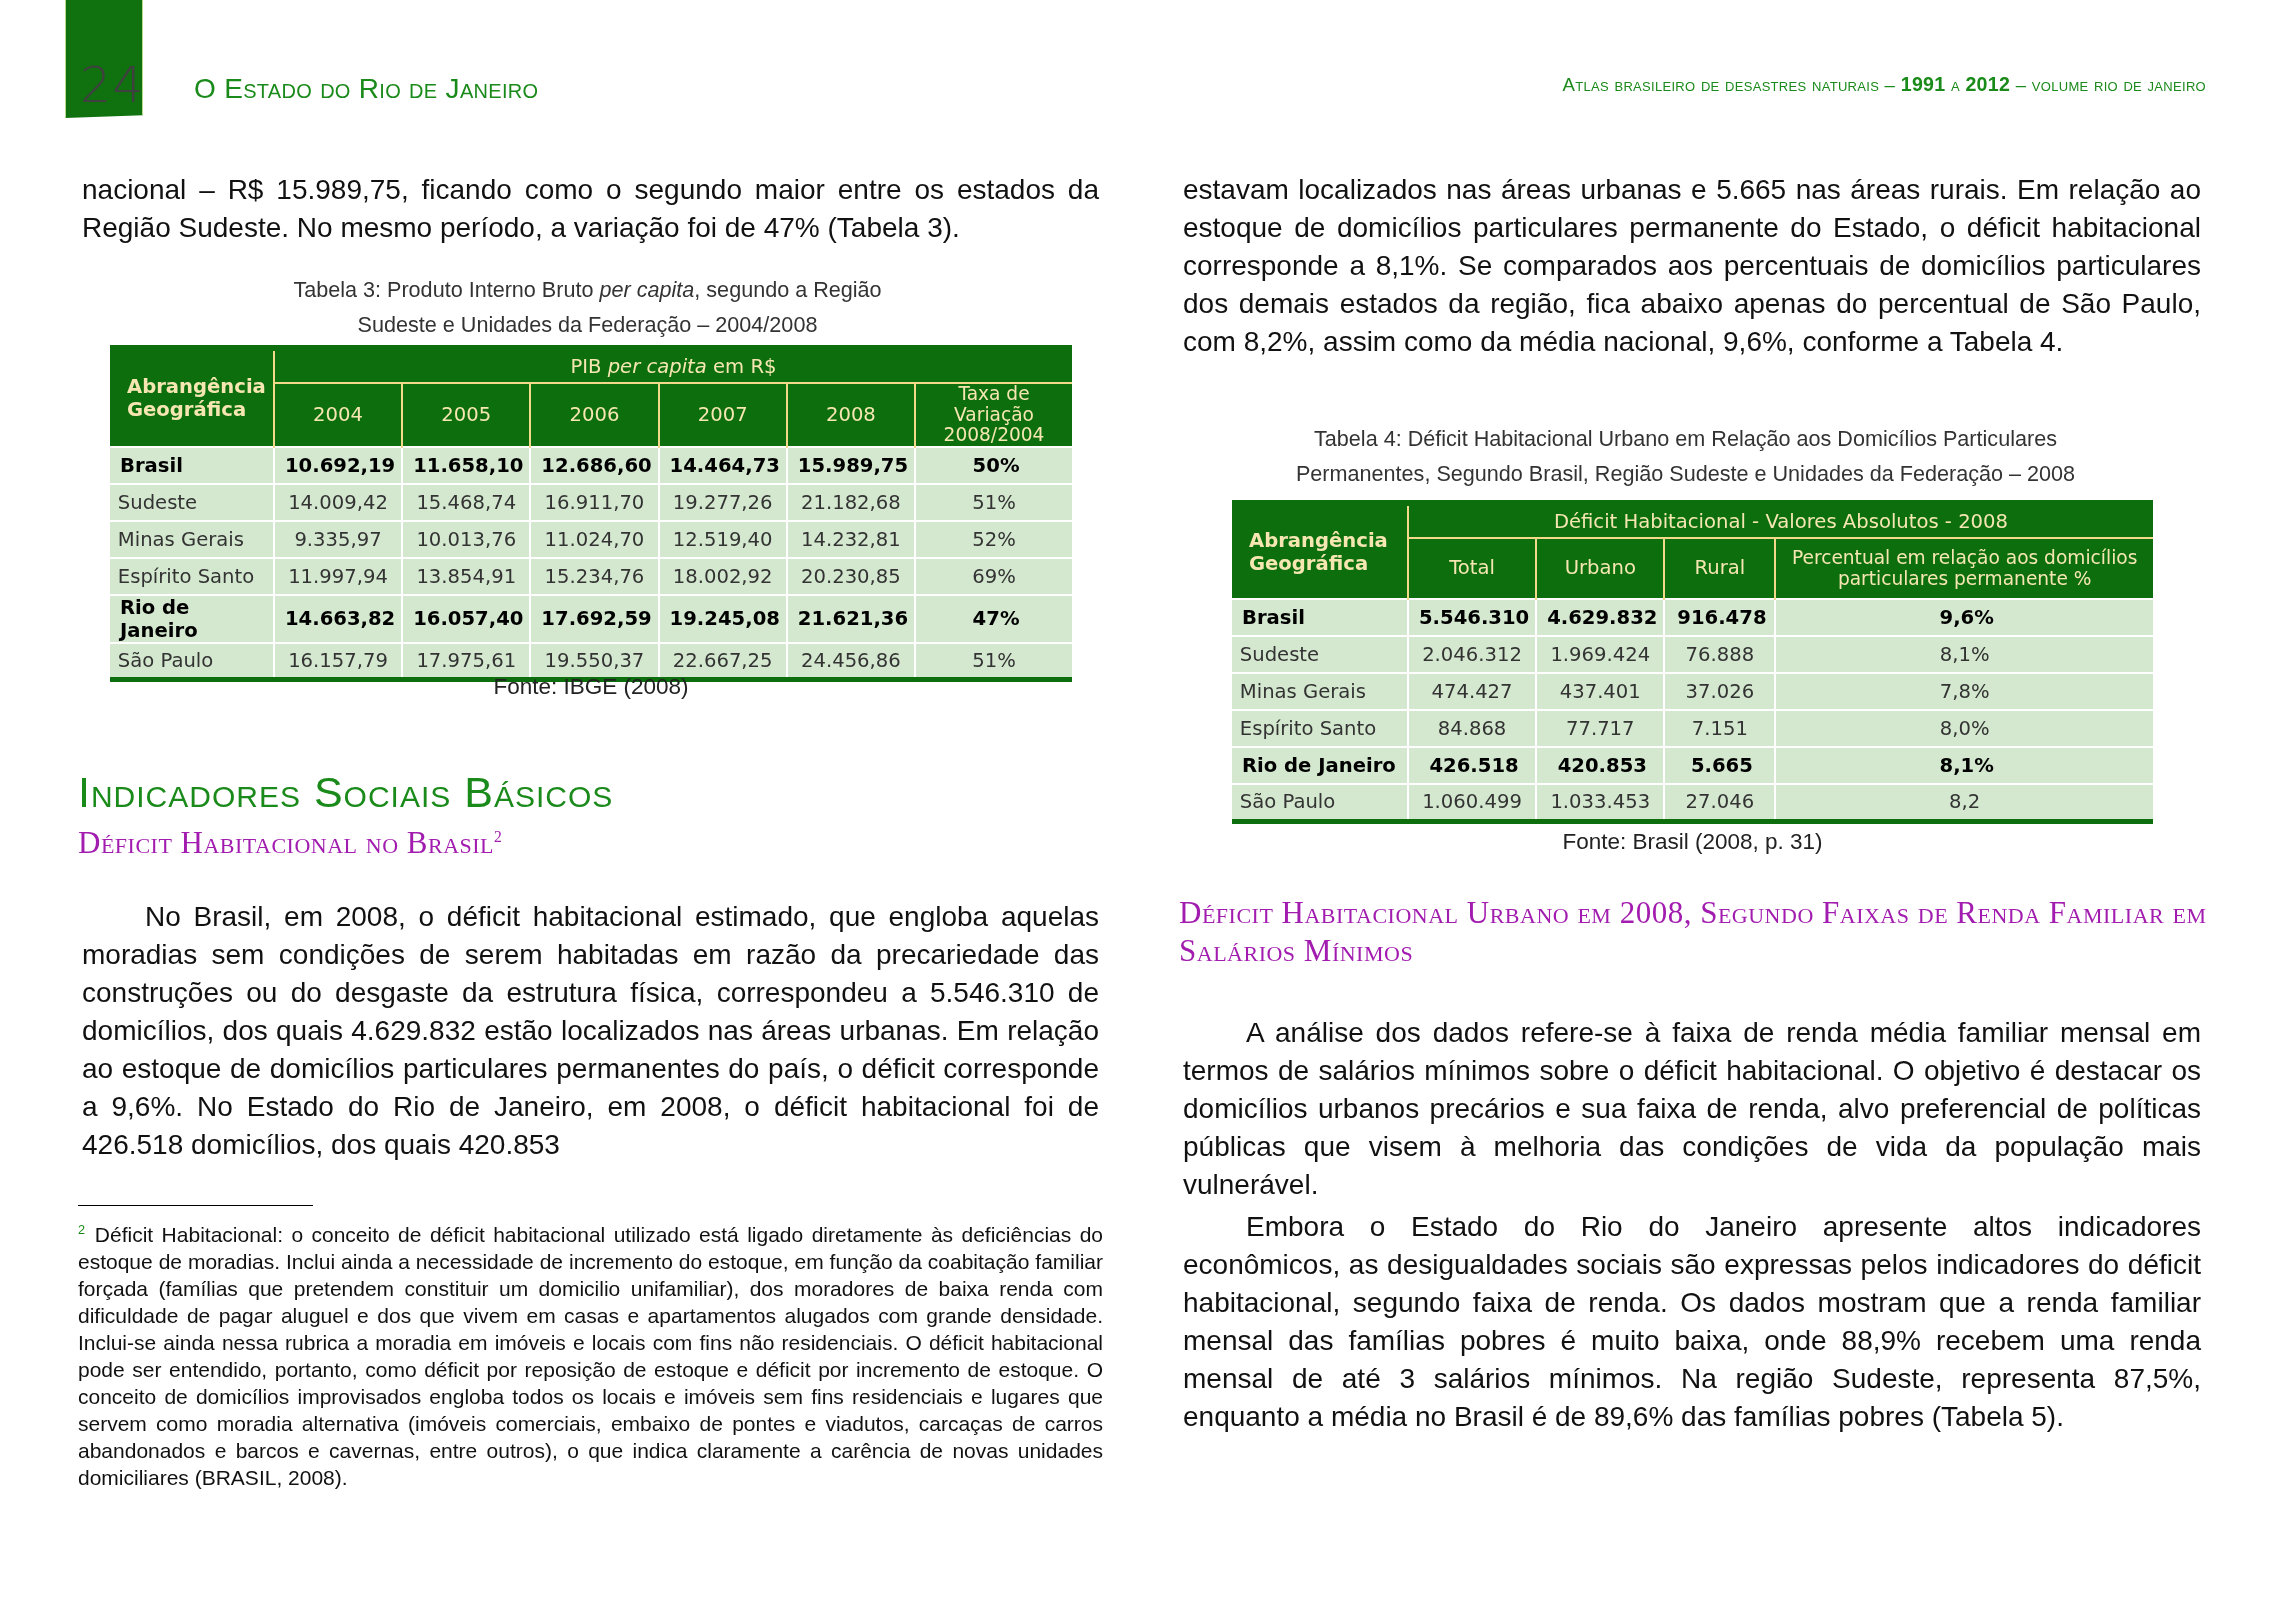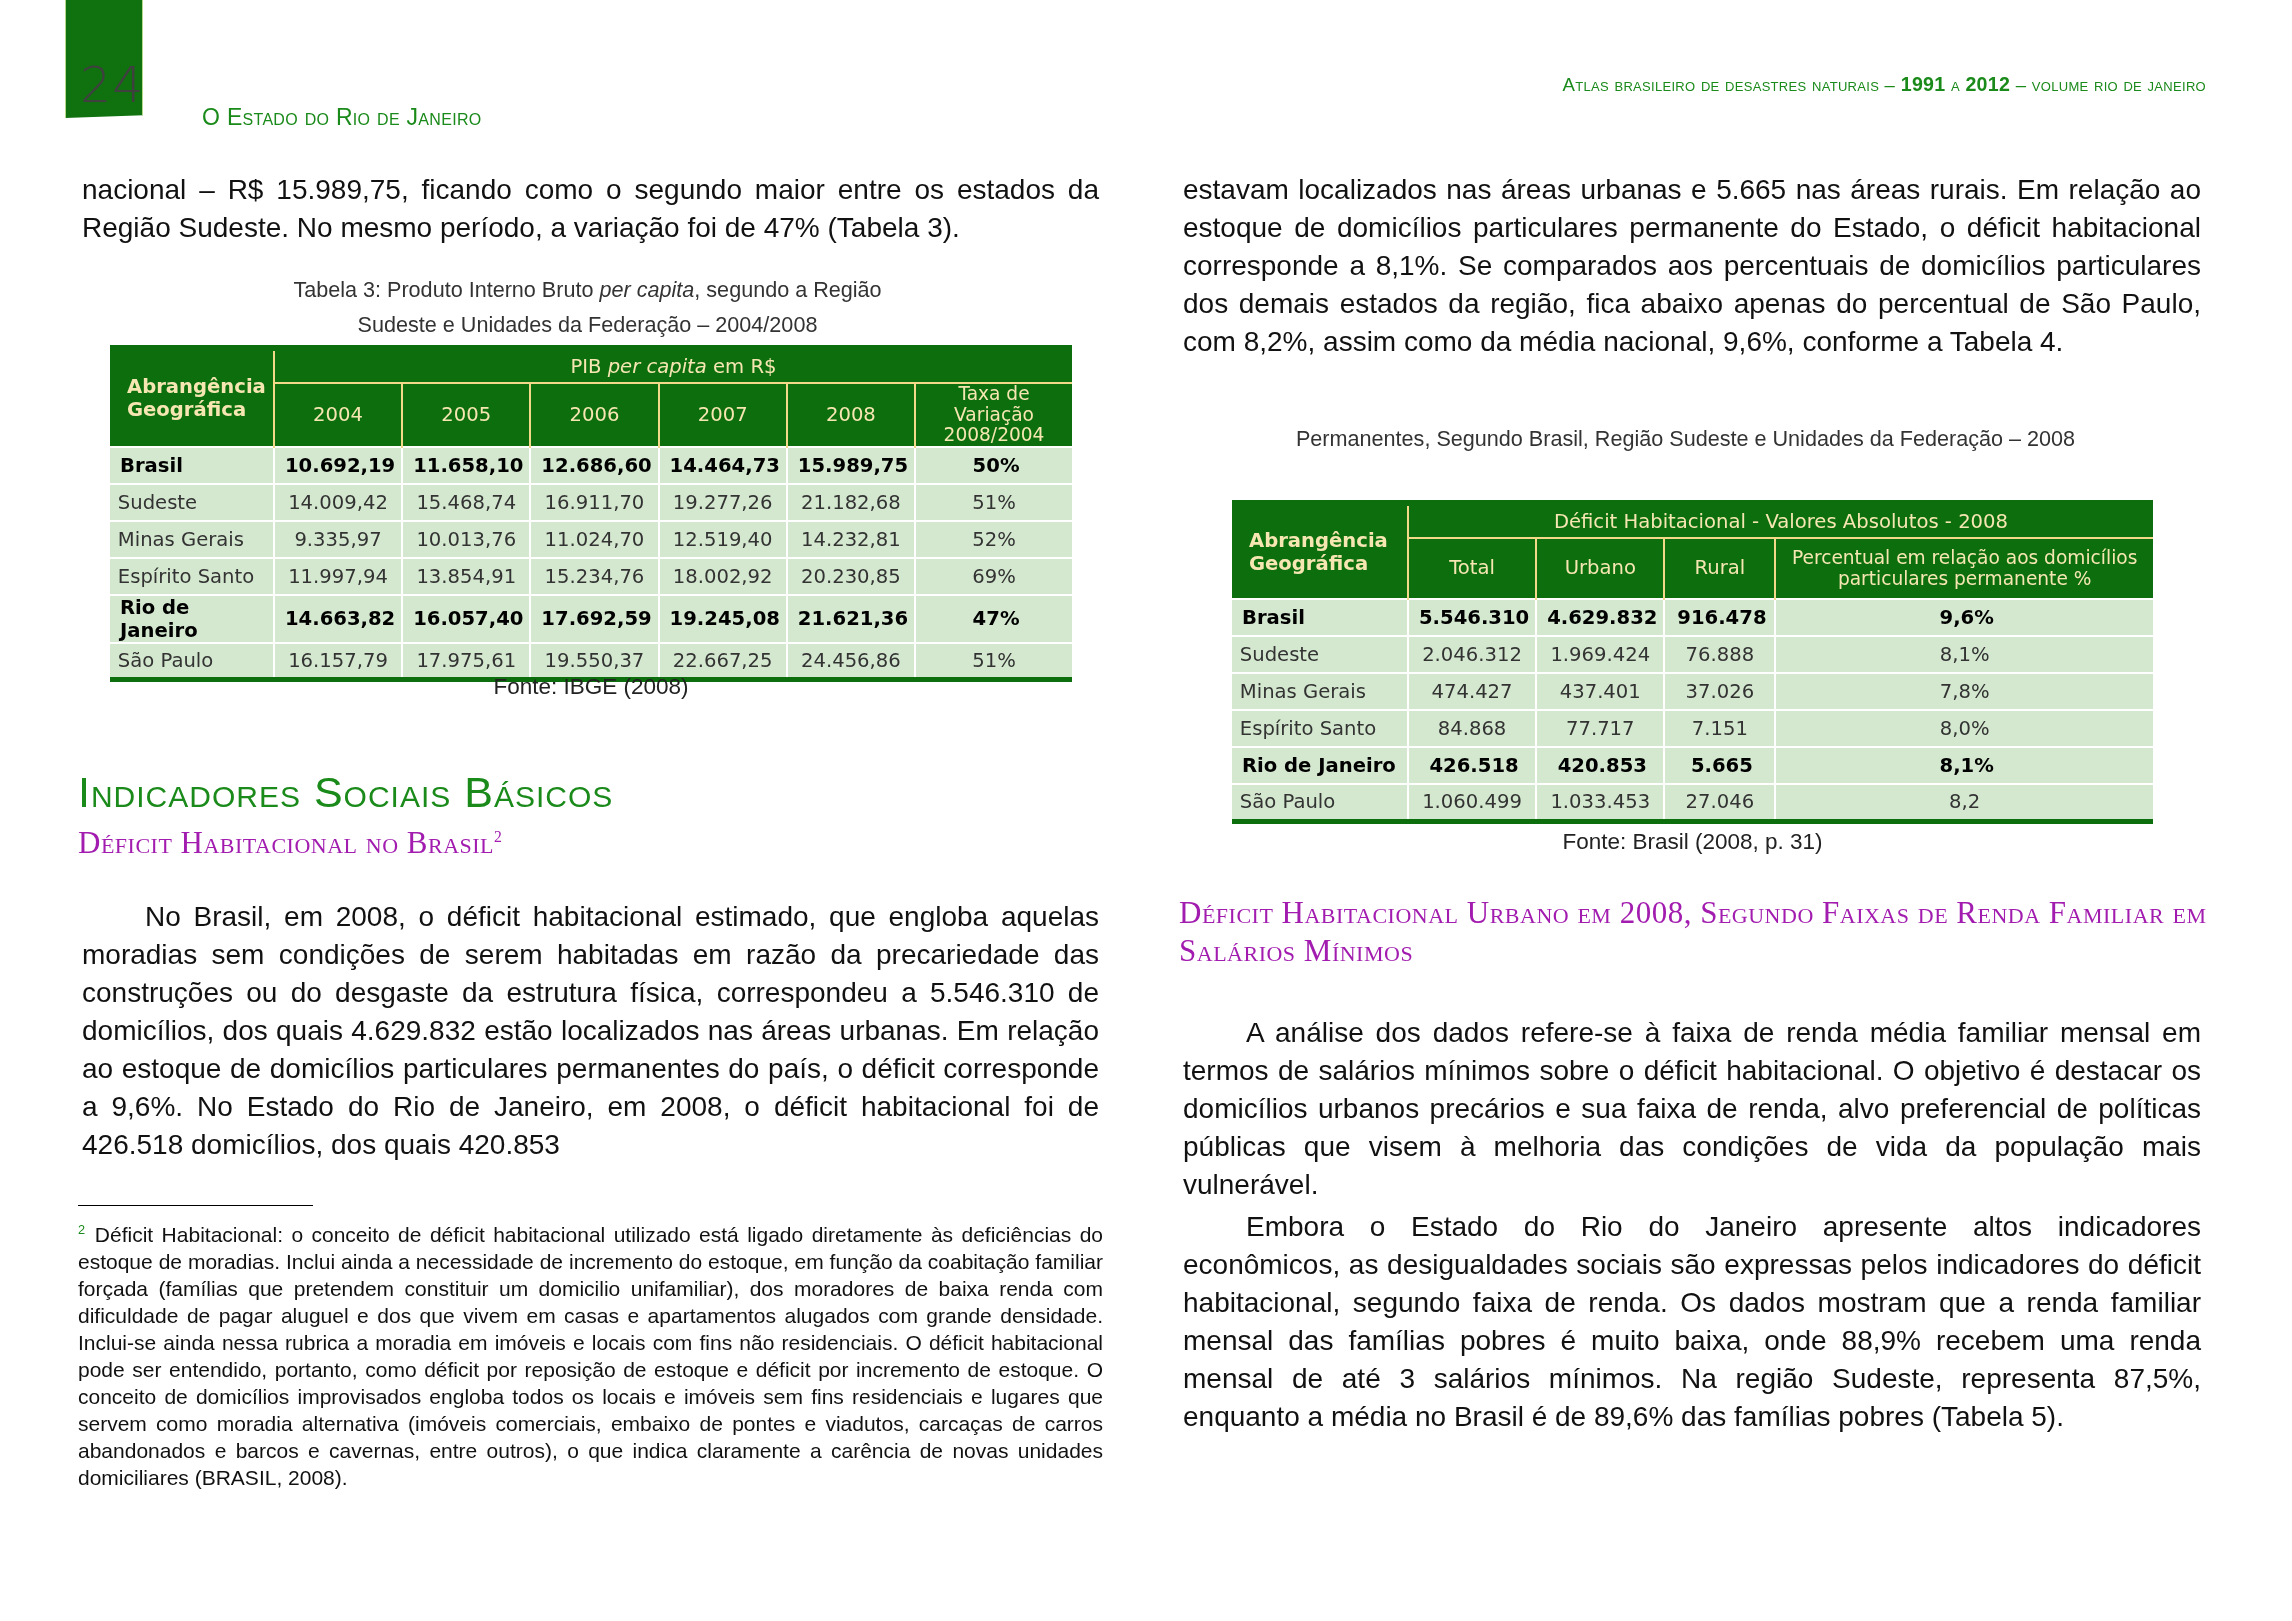--- a/index.html
+++ b/index.html
@@ -8,21 +8,21 @@
 
   
   .page-tab { position:absolute; left:65px; top:0; width:76px; height:118px;
               background:#0f720f; border-left:1px solid #b7d98a; border-right:1px solid #b7d98a;
               transform:skewY(-2deg); transform-origin:left top; }
   .page-num { position:absolute; left:80px; top:57px; font-size:49px; color:#404040;
               font-family:"DejaVu Sans", sans-serif; font-weight:300; letter-spacing:1px; }
 
   .running-head { position:absolute; top:73px; font-variant:small-caps; color:#1a8a1a;
                   font-size:18.6px; letter-spacing:0.3px; }
-  .running-head.left { left:202px; font-size:23px;margin-top:31px; }
+  .running-head.left { left:194px; font-size:28px; }
   .running-head.right { right:87px; font-size:18.6px; }
   .running-head .strong { font-weight:bold; font-variant:normal; font-size:19.6px; }
 
   .body-text { position:absolute; font-size:28px; line-height:38px; text-align:justify;
                font-family:"Liberation Sans", sans-serif; color:#111; }
   .body-text p { margin:4px; }
   .body-text .indent { text-indent:63px; }
   .body-text .last { text-align-last:left; }
 
   .caption { position:absolute; text-align:center; font-size:21.6px; line-height:35px; color:#333;
@@ -162,20 +162,21 @@
 </div>
 
 <div class="fn-rule"></div>
 <div class="footnote"><span class="fn-mark">2</span><span>Déficit Habitacional: o conceito de déficit habitacional utilizado está ligado diretamente às deficiências do estoque de moradias. Inclui ainda a necessidade de incremento do estoque, em função da coabitação familiar forçada (famílias que pretendem constituir um domicilio unifamiliar), dos moradores de baixa renda com dificuldade de pagar aluguel e dos que vivem em casas e apartamentos alugados com grande densidade. Inclui-se ainda nessa rubrica a moradia em imóveis e locais com fins não residenciais. O déficit habitacional pode ser entendido, portanto, como déficit por reposição de estoque e déficit por incremento de estoque. O conceito de domicílios improvisados engloba todos os locais e imóveis sem fins residenciais e lugares que servem como moradia alternativa (imóveis comerciais, embaixo de pontes e viadutos, carcaças de carros abandonados e barcos e cavernas, entre outros), o que indica claramente a carência de novas unidades domiciliares (BRASIL, 2008).</span></div>
 
 <div class="body-text" style="left:1179px; top:167px; width:1026px;">
   <p class="last">estavam localizados nas áreas urbanas e 5.665 nas áreas rurais.  Em relação ao estoque de domicílios particulares permanente do Estado, o déficit habitacional corresponde a 8,1%. Se comparados aos percentuais de domicílios particulares dos demais estados da região, fica abaixo apenas do percentual de São Paulo, com 8,2%, assim como da média nacional, 9,6%, conforme a Tabela 4.</p>
 </div>
 
 <div class="caption" style="left:1215px; top:421px; width:941px;">
+  <div>Tabela 4: Déficit Habitacional Urbano em Relação aos Domicílios Particulares</div>
   <div>Permanentes, Segundo Brasil, Região Sudeste e  Unidades da Federação – 2008</div>
 </div>
 
 <table class="data" id="table4" style="left:1232px; top:500px; width:921px;">
   <colgroup>
       <col style="width:176px">
       <col style="width:127px">
       <col style="width:127px">
       <col style="width:111px">
       <col style="width:379px">

